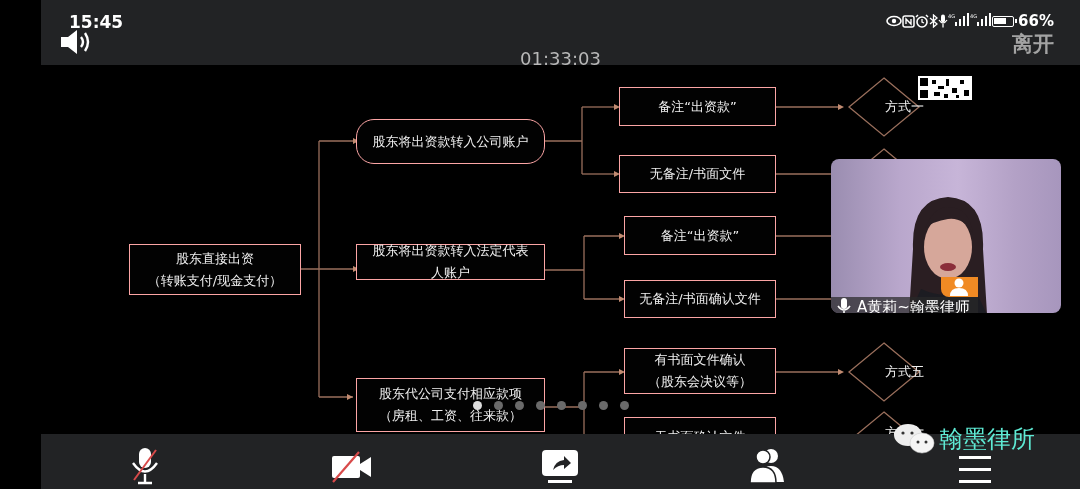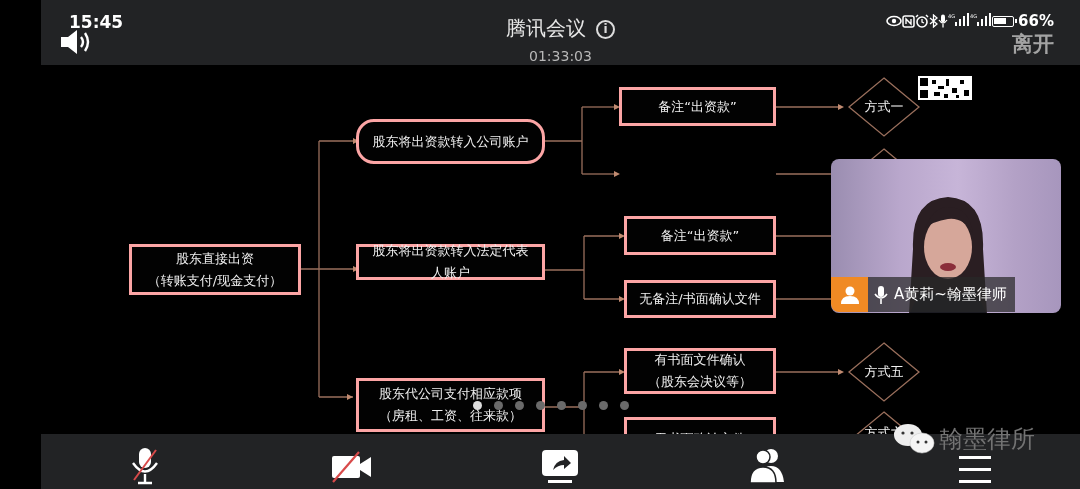--- a/index.html
+++ b/index.html
@@ -7,69 +7,66 @@
   body { position: relative; font-family: "DejaVu Sans", "Liberation Sans", sans-serif; color: #fff; }
 
   .left-strip { position: absolute; left: 0; top: 0; width: 41px; height: 489px; background: #000; }
 
   .topbar { position: absolute; left: 41px; top: 0; width: 1039px; height: 65px; background: #222325; }
   .clock { position: absolute; left: 28px; top: 12px; font-size: 17px; font-weight: bold; color: #fff; }
   .speaker { position: absolute; left: 18px; top: 28px; width: 34px; height: 28px; }
   .meeting-title { position: absolute; left: 0; width: 100%; top: 15px; text-align: center; font-size: 20px; color: #e8e8e8; }
   .meeting-title .ttl { display: inline-block; }
   .info-icon { display: inline-block; width: 19px; height: 19px; border: 2px solid #ddd; border-radius: 50%; font-size: 12px; line-height: 15px; text-align: center; margin-left: 10px; vertical-align: 2px; font-weight: bold; color: #ddd; }
-  .timer { position: absolute; left: 0; width: 100%; top: 48px; text-align: center; font-size: 14px; color: #b8b8b8; }
+  .timer { position: absolute; left: 0; width: 100%; top: 48px; text-align: center; font-size: 18px; color: #b8b8b8; }
   .status-icons { position: absolute; right: 26px; top: 12px; display: flex; align-items: center; gap: 0; font-size: 13px; color: #fff; }
   .status-icons .ic { font-size: 13px; }
   .battery { display: inline-block; width: 22px; height: 11px; border: 1.5px solid #fff; border-radius: 2px; position: relative; }
   .battery::before { content: ""; position: absolute; left: 1px; top: 1px; width: 12px; height: 6px; background: #fff; }
   .battery::after { content: ""; position: absolute; right: -4px; top: 2px; width: 2px; height: 4px; background: #fff; }
   .batt-pct { font-size: 15px; font-weight: bold; }
   .leave-btn { position: absolute; right: 26px; top: 30px; font-size: 21px; color: #a3a3a3; font-weight: bold; cursor: pointer; }
   .blue-dot { position: absolute; left: 142px; top: 75px; width: 3px; height: 3px; background: #3a5fd0; }
 
   .slide { position: absolute; left: 41px; top: 74px; width: 1039px; height: 360px; background: #000; }
   .diagram { position: absolute; left: 0; top: 0; }
-  .node { position: absolute; border: 3px solid #fca5a5; background: #020202; color: #f0f0f0; font-size: 13px; text-align: center; display: flex; flex-direction: column; align-items: center; justify-content: center; line-height: 22px; }
-  .diamond-label { position: absolute; font-size: 13px; color: #f0f0f0; text-align: center; width: 80px; }
+  .node { position: absolute; border: 1px solid #fca5a5; background: #020202; color: #f0f0f0; font-size: 13px; text-align: center; display: flex; flex-direction: column; align-items: center; justify-content: center; line-height: 22px; }
+  .diamond-label { position: absolute; font-size: 13px; color: #f0f0f0; text-align: right; width: 80px; }
 
   .qr { position: absolute; left: 918px; top: 76px; width: 54px; height: 24px; background: #fff; overflow: hidden; }
   .qr i { position: absolute; background: #000; }
 
   .video-tile { position: absolute; left: 831px; top: 159px; width: 230px; height: 154px; border-radius: 8px; overflow: hidden;
     background: linear-gradient(90deg, #9a8db0 0%, #b9a7cc 30%, #c7b5d8 55%, #b3a1c6 80%, #a796bd 100%); }
   .person { position: absolute; left: 72px; top: 30px; width: 90px; height: 130px; }
-  .name-bar { position: absolute; left: 0; top: 118px; height: 35px; display: flex; align-items: flex-start; }
+  .name-bar { position: absolute; left: 0; top: 118px; height: 35px; display: flex; align-items: flex-end; flex-direction: column; }
   .avatar-box { width: 37px; height: 35px; background: #f08a24; display: flex; align-items: center; justify-content: center; border-radius: 0 0 0 8px; }
   .name-label { background: rgba(40,40,40,0.72); height: 35px; display: flex; align-items: center; padding: 0 8px 0 6px; font-size: 15px; color: #fff; gap: 6px; }
 
   .dots { position: absolute; left: 473px; top: 401px; display: flex; gap: 12px; }
   .dots span { width: 9px; height: 9px; border-radius: 50%; background: #6a6a6a; }
   .dots span.active { background: #ddd; }
 
   .bottombar { position: absolute; left: 41px; top: 434px; width: 1039px; height: 55px; background: #222325; }
   .tb-btn { position: absolute; top: 12px; width: 44px; height: 40px; cursor: pointer; }
-  .watermark { position: absolute; left: 893px; top: 422px; display: flex; align-items: center; gap: 4px; font-size: 24px; color: #737373; }
+  .watermark { position: absolute; left: 893px; top: 422px; display: flex; align-items: center; gap: 4px; font-size: 24px; color: #5eead4; }
 </style>
 </head>
 <body>
 
 <div class="left-strip"></div>
 
 <div class="topbar">
   <div class="clock">15:45</div>
   <svg class="speaker" viewBox="0 0 34 28">
     <path d="M2 9 H9 L18 2 V26 L9 19 H2 Z" fill="#fff"></path>
     <path d="M22 9 Q26 14 22 19" stroke="#fff" stroke-width="2.4" fill="none"></path>
     <path d="M26 5 Q32 14 26 23" stroke="#fff" stroke-width="2.4" fill="none"></path>
   </svg>
 
-  <div class="meeting-title">
-    <span class="ttl">腾讯会议</span><span class="info-icon">i</span>
-  </div>
   <div class="timer">01:33:03</div>
 
   <div class="status-icons">
     <svg width="16" height="12" viewBox="0 0 16 12">
         <ellipse cx="8" cy="6" rx="7" ry="4.5" fill="none" stroke="#fff" stroke-width="1.6"></ellipse>
         <circle cx="8" cy="6" r="2.2" fill="#fff"></circle>
       </svg>
     <svg width="13" height="13" viewBox="0 0 13 13">
         <rect x="1" y="1" width="11" height="11" rx="2" fill="none" stroke="#fff" stroke-width="1.5"></rect>
         <path d="M4 9 V4 L9 9 V4" stroke="#fff" stroke-width="1.4" fill="none"></path>
@@ -172,20 +169,23 @@
     <span>人账户</span>
   </div>
   <div class="node" style="left:315px;top:304px;width:189px;height:54px;">
     <span>股东代公司支付相应款项</span>
     <span>（房租、工资、往来款）</span>
   </div>
 
   <div class="node" style="left:578px;top:13px;width:157px;height:39px;">
     <span>备注“出资款”</span>
   </div>
+  <div class="node" style="left:578px;top:81px;width:157px;height:38px;">
+    <span>无备注/书面文件</span>
+  </div>
   <div class="node" style="left:583px;top:142px;width:152px;height:39px;">
     <span>备注“出资款”</span>
   </div>
   <div class="node" style="left:583px;top:206px;width:152px;height:38px;">
     <span>无备注/书面确认文件</span>
   </div>
   <div class="node" style="left:583px;top:274px;width:152px;height:46px;">
     <span>有书面文件确认</span>
     <span>（股东会决议等）</span>
   </div>

